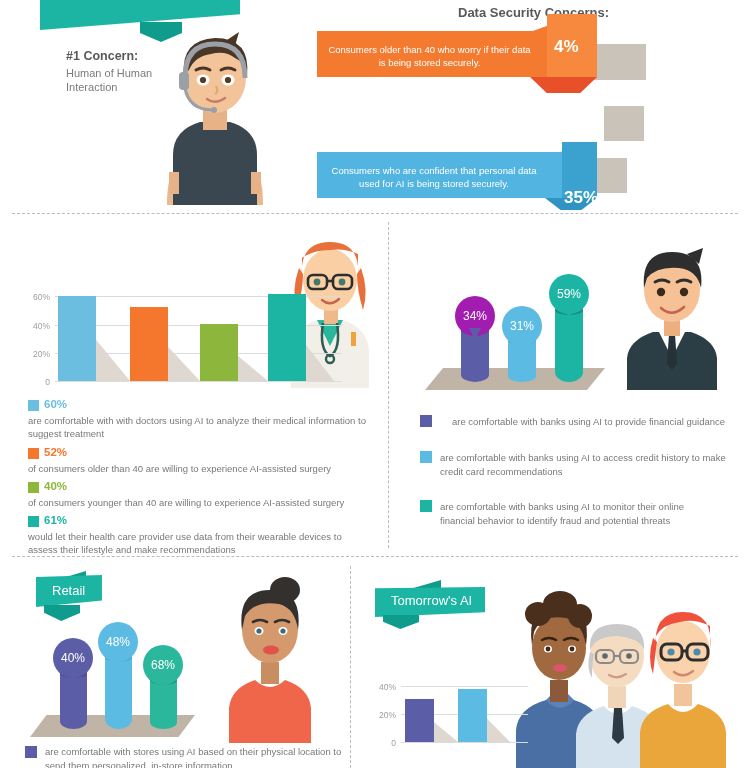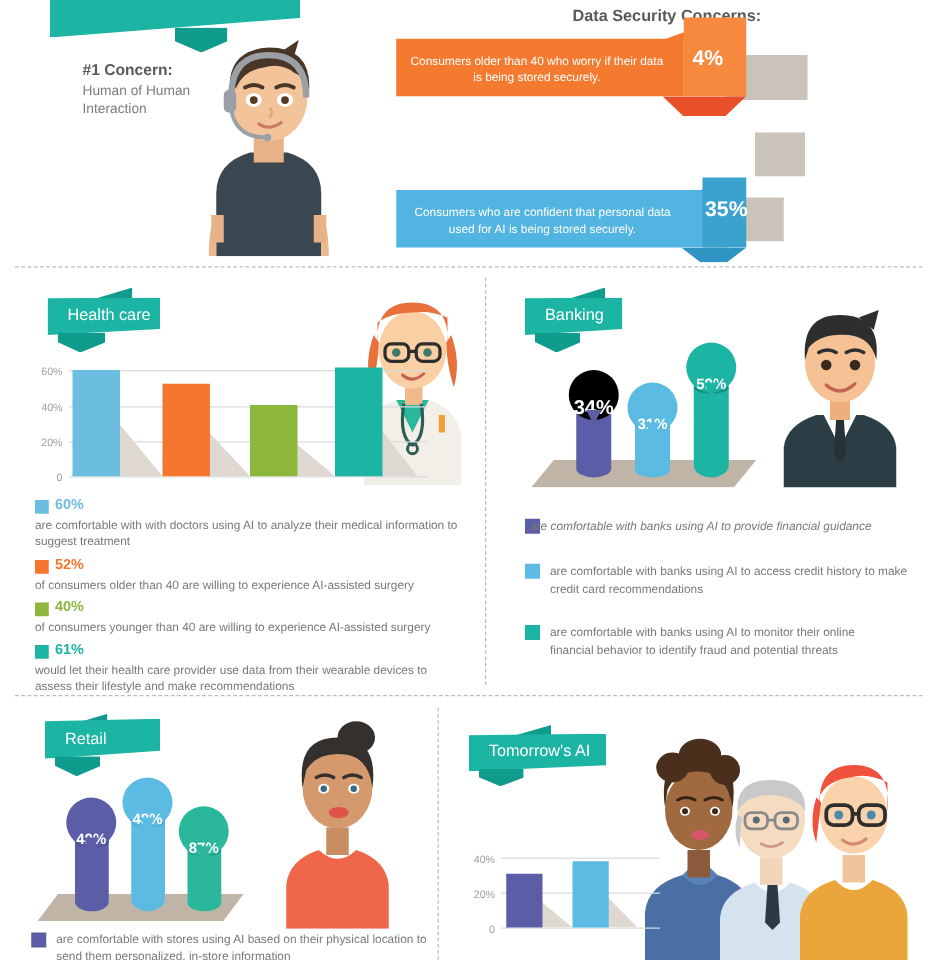--- a/index.html
+++ b/index.html
@@ -79,22 +79,22 @@
 
   
   .lg-sw{position:absolute;width:11px;height:11px;}
   .lg-pct{position:absolute;font-weight:bold;font-size:11.5px;}
   .lg-txt{position:absolute;font-size:9.5px;color:#76797b;line-height:1.42;}
 
   
   .ground{position:absolute;background:#bfb4a6;}
   .cyl-body{position:absolute;border-radius:0 0 50% 50%/0 0 14% 14%;}
   .cyl-top{position:absolute;border-radius:50%;}
-  .bub{position:absolute;border-radius:50%;color:#fff;font-weight:bold;
-       display:flex;align-items:flex-end;justify-content:center;}
+  .bub{position:absolute;border-radius:50%;color:#fff;font-weight:normal;
+       display:flex;align-items:center;justify-content:center;}
   .bub-tip{position:absolute;width:0;height:0;}
   .cy-lg-sw{position:absolute;width:12px;height:12px;}
   .cy-lg-txt{position:absolute;font-size:9.5px;color:#76797b;line-height:1.45;}
 </style>
 </head>
 <body>
 
 <div class="stage">
 
   <div class="ribbon" id="top-banner">
@@ -166,35 +166,29 @@
   <div class="dsrow" style="left:317px;top:152px;width:400px;">
     <div class="ds-shadow" style="left:273px;top:6px;width:37px;height:35px;"></div>
     <div class="ds-bar" style="width:300px;border-radius:15px;">
       <div class="flat" style="background:#52b4e0;right:35px;left:0;"></div>
       <div class="cap-top" style="left:228px;top:-10px;width:35px;background:#52b4e0;
            clip-path:polygon(0 100%,100% 0,100% 100%);"></div>
       <div class="cap-face" style="left:245px;top:-10px;width:35px;height:56px;background:#3ba2cf;"></div>
       <div class="cap-bot" style="left:228px;top:46px;width:52px;height:12px;background:#2f94c4;
            clip-path:polygon(0 0,100% 0,70% 100%,30% 100%);"></div>
       <div class="ds-text" style="left:6px;width:222px;">Consumers who are confident that personal data used for AI is being stored securely.</div>
-      <div class="ds-pct" style="left:247px;">35%</div>
+      <div class="ds-pct" style="left:247px;margin-top:30px;">35%</div>
     </div>
   </div>
 
   <div class="hdash" style="top:213px;"></div>
   <div class="vdash" style="left:388px;top:222px;height:326px;"></div>
   <div class="hdash" style="top:556px;"></div>
   <div class="vdash" style="left:350px;top:566px;height:202px;"></div>
 
-  <div class="ribbon" style="left:38px;top:238px;">
-    <div class="tail" style="left:18px;top:-8px;width:50px;height:15px;"></div>
-    <div class="body" style="width:90px;clip-path:polygon(0 2%,100% 0,100% 84%,0 100%);height:30px;padding-top:6px;">Health care</div>
-    <div class="tail2" style="left:8px;top:28px;width:38px;height:16px;
-         clip-path:polygon(0 0,100% 0,100% 50%,48% 100%,0 48%);"></div>
-  </div>
 
   <svg class="person" style="left:275px;top:228px;" width="110" height="160" viewBox="0 0 110 160">
     <path d="M16 160 L16 122 Q18 100 42 92 L68 92 Q92 100 94 122 L94 160 Z" fill="#f2efe9"></path>
     <path d="M42 92 L55 118 L68 92 Z" fill="#2bb79c"></path>
     <rect x="49" y="78" width="14" height="18" fill="#f0b98c"></rect>
     <ellipse cx="55" cy="52" rx="27" ry="31" fill="#fbcfa4"></ellipse>
     <path d="M27 50 Q24 14 55 14 Q86 14 83 50 L83 26 Q70 20 55 22 Q38 22 27 30 Z" fill="#e8703a"></path>
     <path d="M24 40 Q16 62 22 82 Q28 62 28 46 Z" fill="#e8703a"></path>
     <path d="M86 40 Q94 62 88 82 Q82 62 82 46 Z" fill="#e8703a"></path>
     <rect x="33" y="47" width="19" height="14" rx="5" fill="none" stroke="#2d2d2d" stroke-width="2.6"></rect>
@@ -241,26 +235,20 @@
 
     <div class="lg-sw" style="left:0;top:84px;background:#8cb73c;"></div>
     <div class="lg-pct" style="left:16px;top:82px;color:#8cb73c;">40%</div>
     <div class="lg-txt" style="left:0;top:98px;width:345px;">of consumers younger than 40 are willing to experience AI-assisted surgery</div>
 
     <div class="lg-sw" style="left:0;top:118px;background:#1cb5a3;"></div>
     <div class="lg-pct" style="left:16px;top:116px;color:#1cb5a3;">61%</div>
     <div class="lg-txt" style="left:0;top:132px;width:330px;">would let their health care provider use data from their wearable devices to assess their lifestyle and make recommendations</div>
   </div>
 
-  <div class="ribbon" style="left:420px;top:238px;">
-    <div class="tail" style="left:16px;top:-8px;width:48px;height:15px;"></div>
-    <div class="body" style="width:78px;clip-path:polygon(0 2%,100% 0,100% 84%,0 100%);height:30px;padding-top:6px;">Banking</div>
-    <div class="tail2" style="left:8px;top:28px;width:36px;height:16px;
-         clip-path:polygon(0 0,100% 0,100% 50%,48% 100%,0 48%);"></div>
-  </div>
 
   <svg class="person" style="left:615px;top:240px;" width="115" height="150" viewBox="0 0 115 150">
     <path d="M12 150 L12 118 Q14 100 38 92 L76 92 Q100 100 102 118 L102 150 Z" fill="#2c3e45"></path>
     <path d="M44 92 L57 118 L70 92 L62 88 L52 88 Z" fill="#ffffff"></path>
     <path d="M54 94 L60 94 L62 124 L57 130 L52 124 Z" fill="#253238"></path>
     <rect x="49" y="76" width="16" height="20" fill="#eeaf7e"></rect>
     <ellipse cx="57" cy="50" rx="28" ry="32" fill="#f7c196"></ellipse>
     <path d="M29 48 Q26 12 57 12 Q90 12 86 48 Q82 30 64 28 Q42 26 32 38 Z" fill="#2e2e2e"></path>
     <path d="M72 14 L88 8 L84 24 Z" fill="#2e2e2e"></path>
     <path d="M40 42 Q47 38 54 42" stroke="#2e2e2e" stroke-width="2.8" fill="none" stroke-linecap="round"></path>
@@ -268,21 +256,21 @@
     <circle cx="46" cy="52" r="4.2" fill="#3a2a1e"></circle>
     <circle cx="69" cy="52" r="4.2" fill="#3a2a1e"></circle>
     <path d="M46 68 Q57 78 69 67" stroke="#c4644f" stroke-width="2.6" fill="none" stroke-linecap="round"></path>
   </svg>
 
   <div style="position:absolute;left:415px;top:270px;width:190px;height:125px;">
     <div class="ground" style="left:10px;top:98px;width:180px;height:22px;clip-path:polygon(10% 0,100% 0,90% 100%,0 100%);"></div>
 
     <div class="cyl-body" style="left:46px;top:60px;width:28px;height:52px;background:#5b5ea6;"></div>
     <div class="cyl-top" style="left:46px;top:55px;width:28px;height:10px;background:#474b8c;"></div>
-    <div class="bub" style="left:40px;top:26px;width:40px;height:40px;background:#000000;font-size:16px;">
+    <div class="bub" style="left:40px;top:26px;width:40px;height:40px;background:#a21caf;font-size:12px;">
       <span>34%</span>
     </div>
     <div class="bub-tip" style="left:54px;top:58px;border-left:6px solid transparent;border-right:6px solid transparent;border-top:12px solid #5b5ea6;"></div>
 
     <div class="cyl-body" style="left:93px;top:70px;width:28px;height:42px;background:#5cbbe3;"></div>
     <div class="cyl-top" style="left:93px;top:65px;width:28px;height:10px;background:#46a7d2;"></div>
     <div class="bub" style="left:87px;top:36px;width:40px;height:40px;background:#5cbbe3;font-size:12px;">
       <span>31%</span>
     </div>
     <div class="bub-tip" style="left:101px;top:68px;border-left:6px solid transparent;border-right:6px solid transparent;border-top:12px solid #5cbbe3;"></div>
@@ -290,32 +278,32 @@
     <div class="cyl-body" style="left:140px;top:40px;width:28px;height:72px;background:#1cb5a3;"></div>
     <div class="cyl-top" style="left:140px;top:35px;width:28px;height:10px;background:#138f84;"></div>
     <div class="bub" style="left:134px;top:4px;width:40px;height:40px;background:#1cb5a3;font-size:12px;">
       <span>59%</span>
     </div>
     <div class="bub-tip" style="left:148px;top:36px;border-left:6px solid transparent;border-right:6px solid transparent;border-top:12px solid #1cb5a3;"></div>
   </div>
 
   <div style="position:absolute;left:420px;top:415px;width:310px;">
     <div class="cy-lg-sw" style="left:0;top:0;background:#5b5ea6;"></div>
-    <div class="cy-lg-txt" style="left:4px;top:0;width:285px;font-style:italic;">are comfortable with banks using AI to provide financial guidance</div>
+    <div class="cy-lg-txt" style="left:32px;top:0;width:285px;">are comfortable with banks using AI to provide financial guidance</div>
 
     <div class="cy-lg-sw" style="left:0;top:36px;background:#5cbbe3;"></div>
     <div class="cy-lg-txt" style="left:20px;top:36px;width:290px;">are comfortable with banks using AI to access credit history to make credit card recommendations</div>
 
     <div class="cy-lg-sw" style="left:0;top:85px;background:#1cb5a3;"></div>
     <div class="cy-lg-txt" style="left:20px;top:85px;width:275px;">are comfortable with banks using AI to monitor their online financial behavior to identify fraud and potential threats</div>
   </div>
 
   <div class="ribbon" style="left:36px;top:575px;">
     <div class="tail" style="left:10px;top:-4px;width:40px;height:12px;"></div>
-    <div class="body" style="width:92px;clip-path:polygon(0 6%,100% 0,100% 80%,0 100%);height:32px;padding-top:8px;">Retail</div>
+    <div class="body" style="width:66px;clip-path:polygon(0 6%,100% 0,100% 80%,0 100%);height:32px;padding-top:8px;">Retail</div>
     <div class="tail2" style="left:8px;top:30px;width:36px;height:16px;
          clip-path:polygon(0 0,100% 0,100% 50%,48% 100%,0 48%);"></div>
   </div>
 
   <svg class="person" style="left:215px;top:568px;" width="110" height="175" viewBox="0 0 110 175">
     <path d="M14 175 L14 140 Q16 120 40 112 L70 112 Q94 120 96 140 L96 175 Z" fill="#f0664b"></path>
     <path d="M40 112 Q55 126 70 112 L64 106 L46 106 Z" fill="#ffffff"></path>
     <rect x="46" y="94" width="18" height="22" fill="#c98d62"></rect>
     <ellipse cx="55" cy="62" rx="28" ry="33" fill="#d49a6d"></ellipse>
     <path d="M27 62 Q22 22 55 22 Q88 22 83 62 Q80 40 64 36 Q40 32 30 48 Z" fill="#33302e"></path>
@@ -342,21 +330,21 @@
     <div class="cyl-body" style="left:80px;top:42px;width:27px;height:72px;background:#5cbbe3;"></div>
     <div class="cyl-top" style="left:80px;top:37px;width:27px;height:10px;background:#46a7d2;"></div>
     <div class="bub" style="left:73px;top:7px;width:40px;height:40px;background:#5cbbe3;font-size:12px;">
       <span>48%</span>
     </div>
     <div class="bub-tip" style="left:87px;top:39px;border-left:6px solid transparent;border-right:6px solid transparent;border-top:12px solid #5cbbe3;"></div>
 
     <div class="cyl-body" style="left:125px;top:65px;width:27px;height:49px;background:#2bb79c;"></div>
     <div class="cyl-top" style="left:125px;top:60px;width:27px;height:10px;background:#1d9480;"></div>
     <div class="bub" style="left:118px;top:30px;width:40px;height:40px;background:#2bb79c;font-size:12px;">
-      <span>87%</span>
+      <span>68%</span>
     </div>
     <div class="bub-tip" style="left:132px;top:62px;border-left:6px solid transparent;border-right:6px solid transparent;border-top:12px solid #2bb79c;"></div>
   </div>
 
   <div style="position:absolute;left:25px;top:745px;width:320px;">
     <div class="cy-lg-sw" style="left:0;top:1px;background:#5b5ea6;"></div>
     <div class="cy-lg-txt" style="left:20px;top:0;width:300px;">are comfortable with stores using AI based on their physical location to send them personalized, in-store information</div>
   </div>
 
   <div class="ribbon" style="left:375px;top:587px;">

